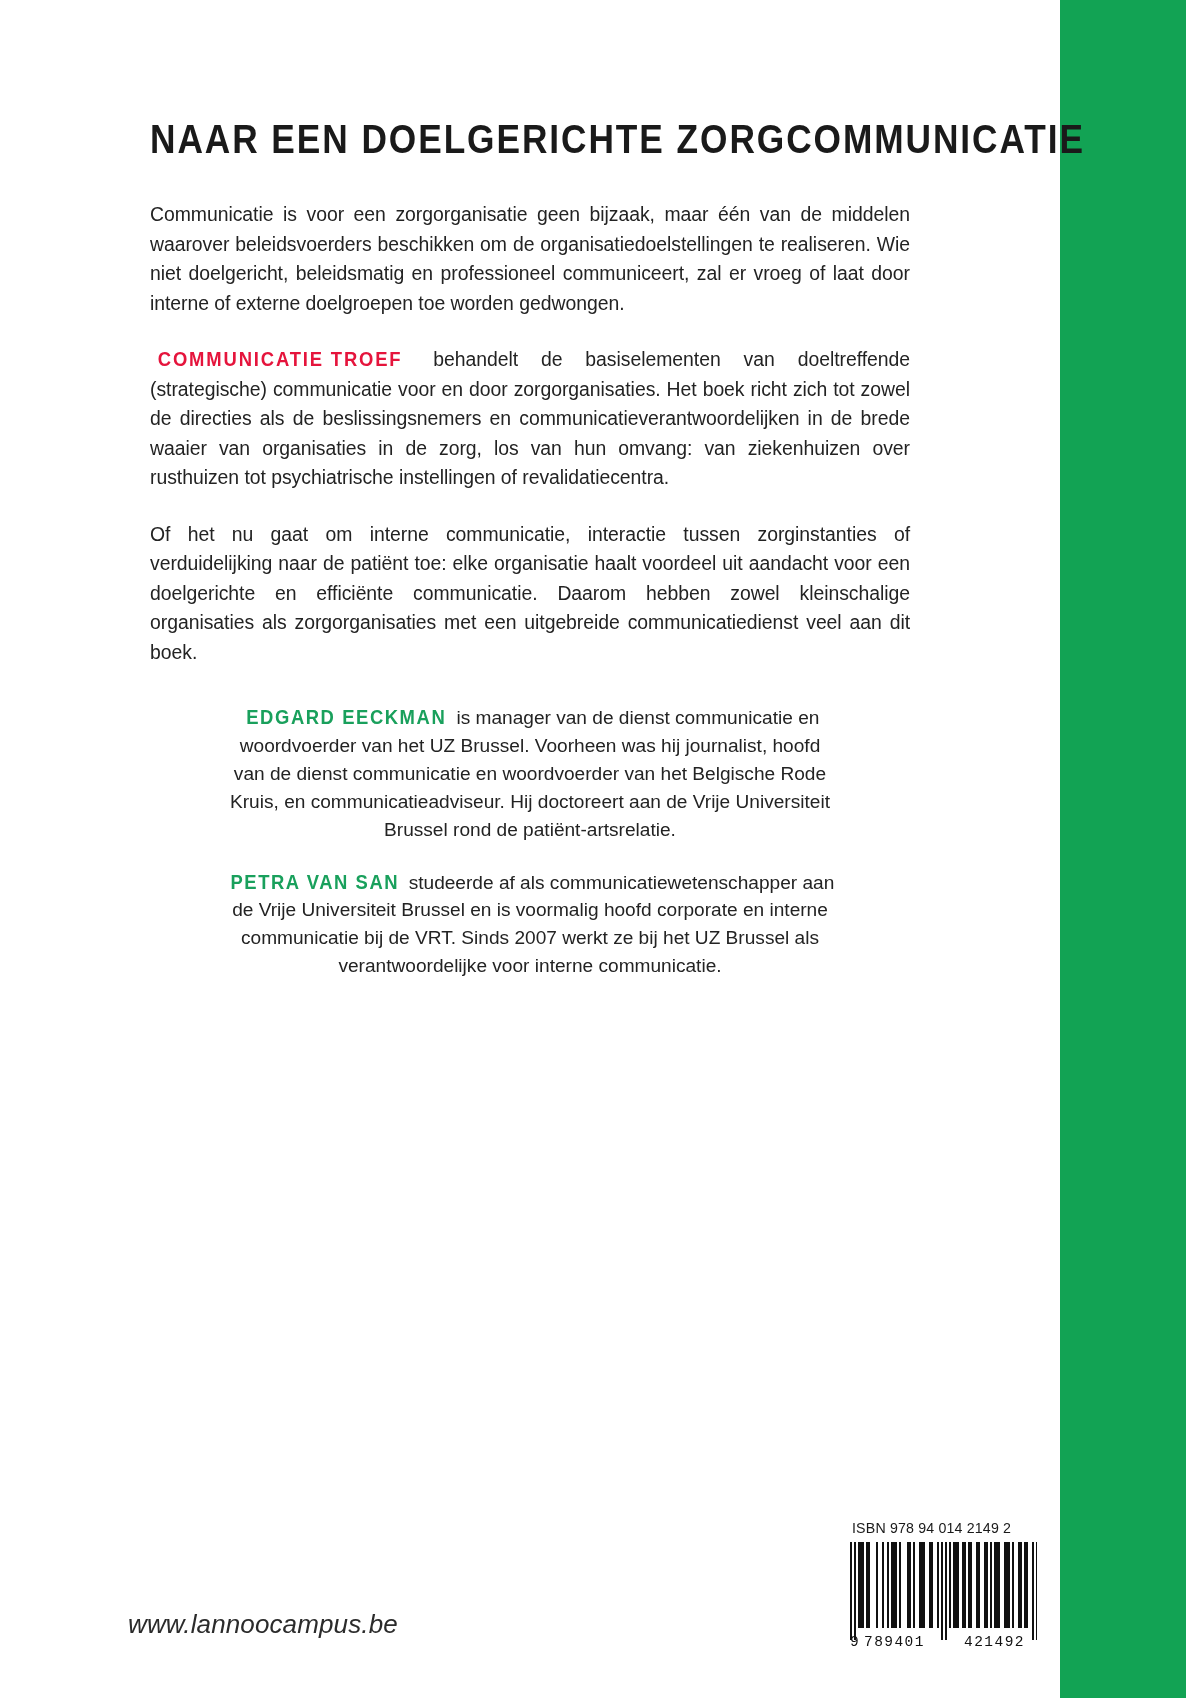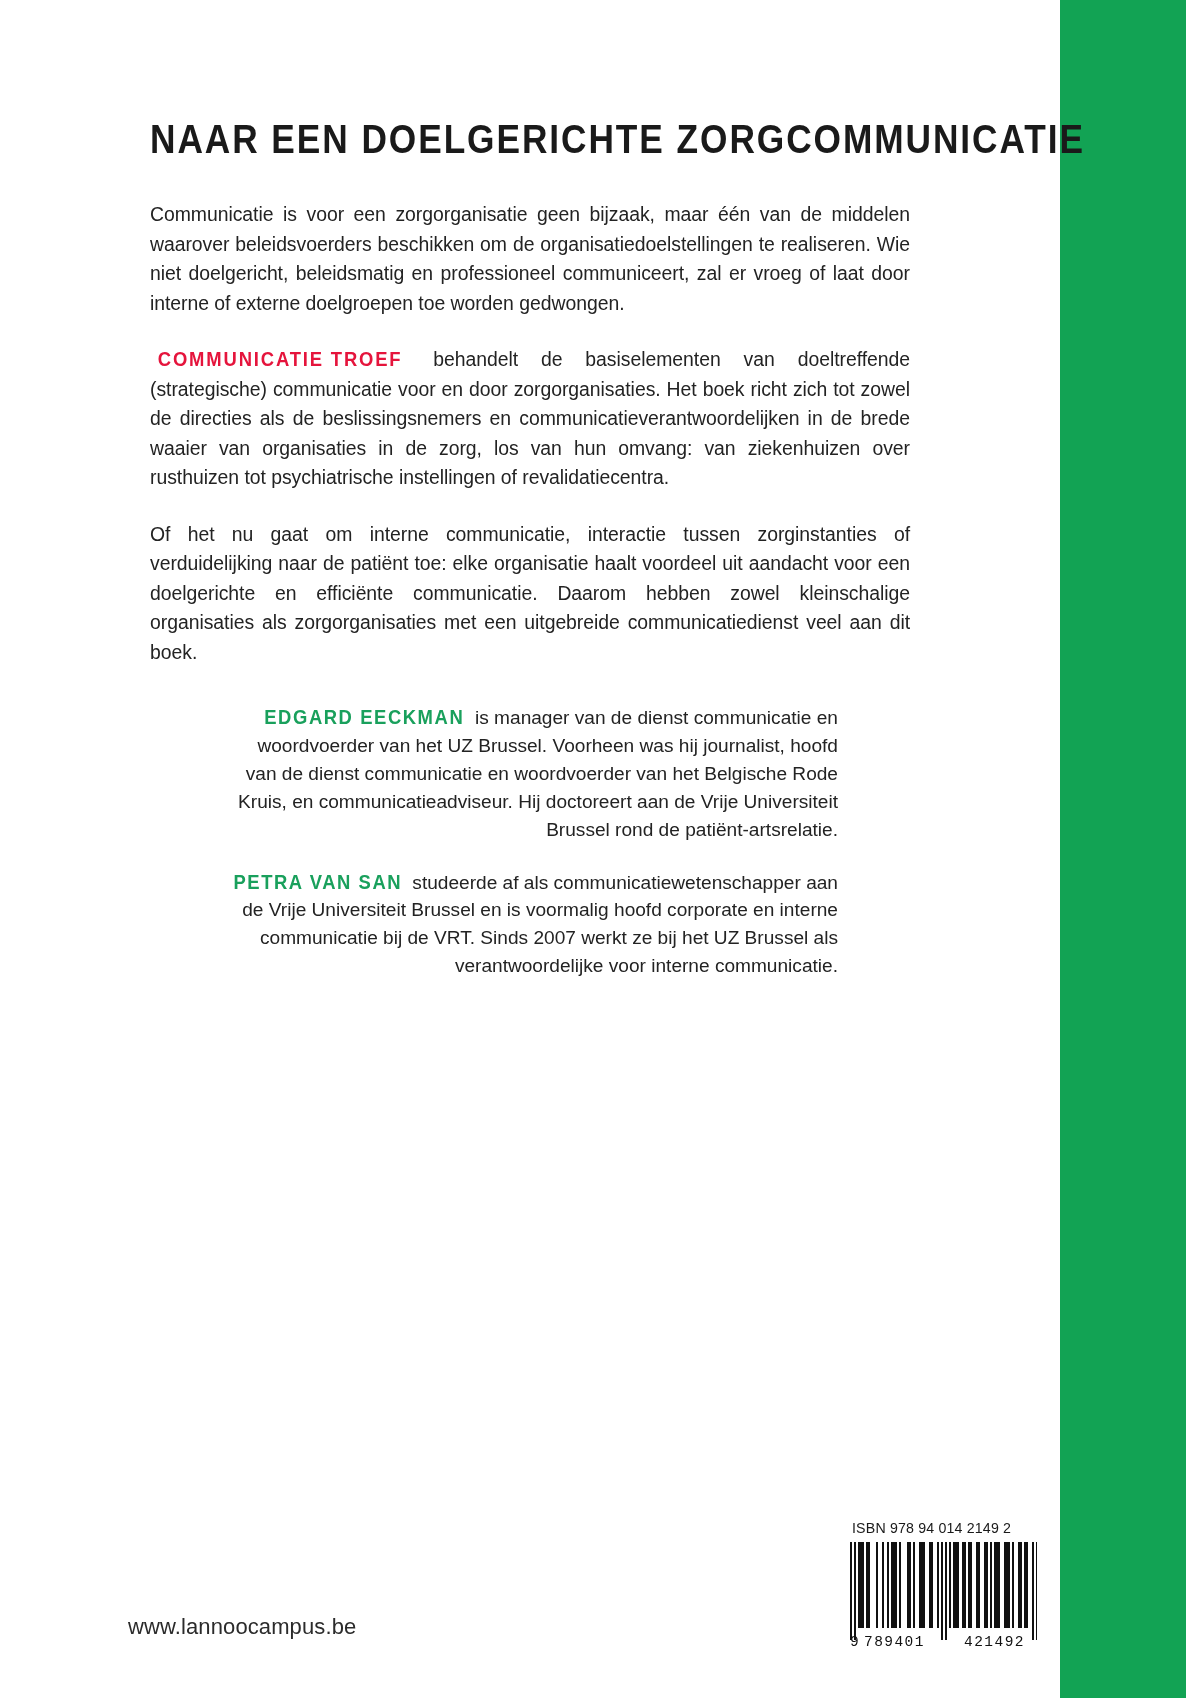--- a/index.html
+++ b/index.html
@@ -106,21 +106,21 @@
   
   .bios {
     margin-top: 36px;
     padding-left: 72px;
     padding-right: 72px;
   }
   .bio {
     color: #232323;
     font-size: 19.1px;
     line-height: 1.46;
-    text-align: right;
+    text-align: center;
   }
   .bio + .bio { margin-top: 24px; }
   .kw-green {
     color: #19a05c;
     font-family: "Liberation Sans Narrow", "Liberation Sans", sans-serif;
     font-weight: bold;
     font-size: 19.4px;
     letter-spacing: 0.085em;
     display: inline-block;
     transform: scaleX(0.95);
@@ -131,23 +131,24 @@
     position: absolute;
     left: 0;
     bottom: 0;
     width: 1060px;
     height: 300px;
   }
   #website {
     position: absolute;
     left: 128px;
     bottom: 58px;
-    font-size: 22px;
+    font-size: 26px;
     color: #2b2b2b;
     letter-spacing: 0.005em;
+    font-style: italic;
   }
 
   
   #barcode-block {
     position: absolute;
     right: 22px;
     bottom: 48px;
     width: 200px;
     text-align: left;
   }

